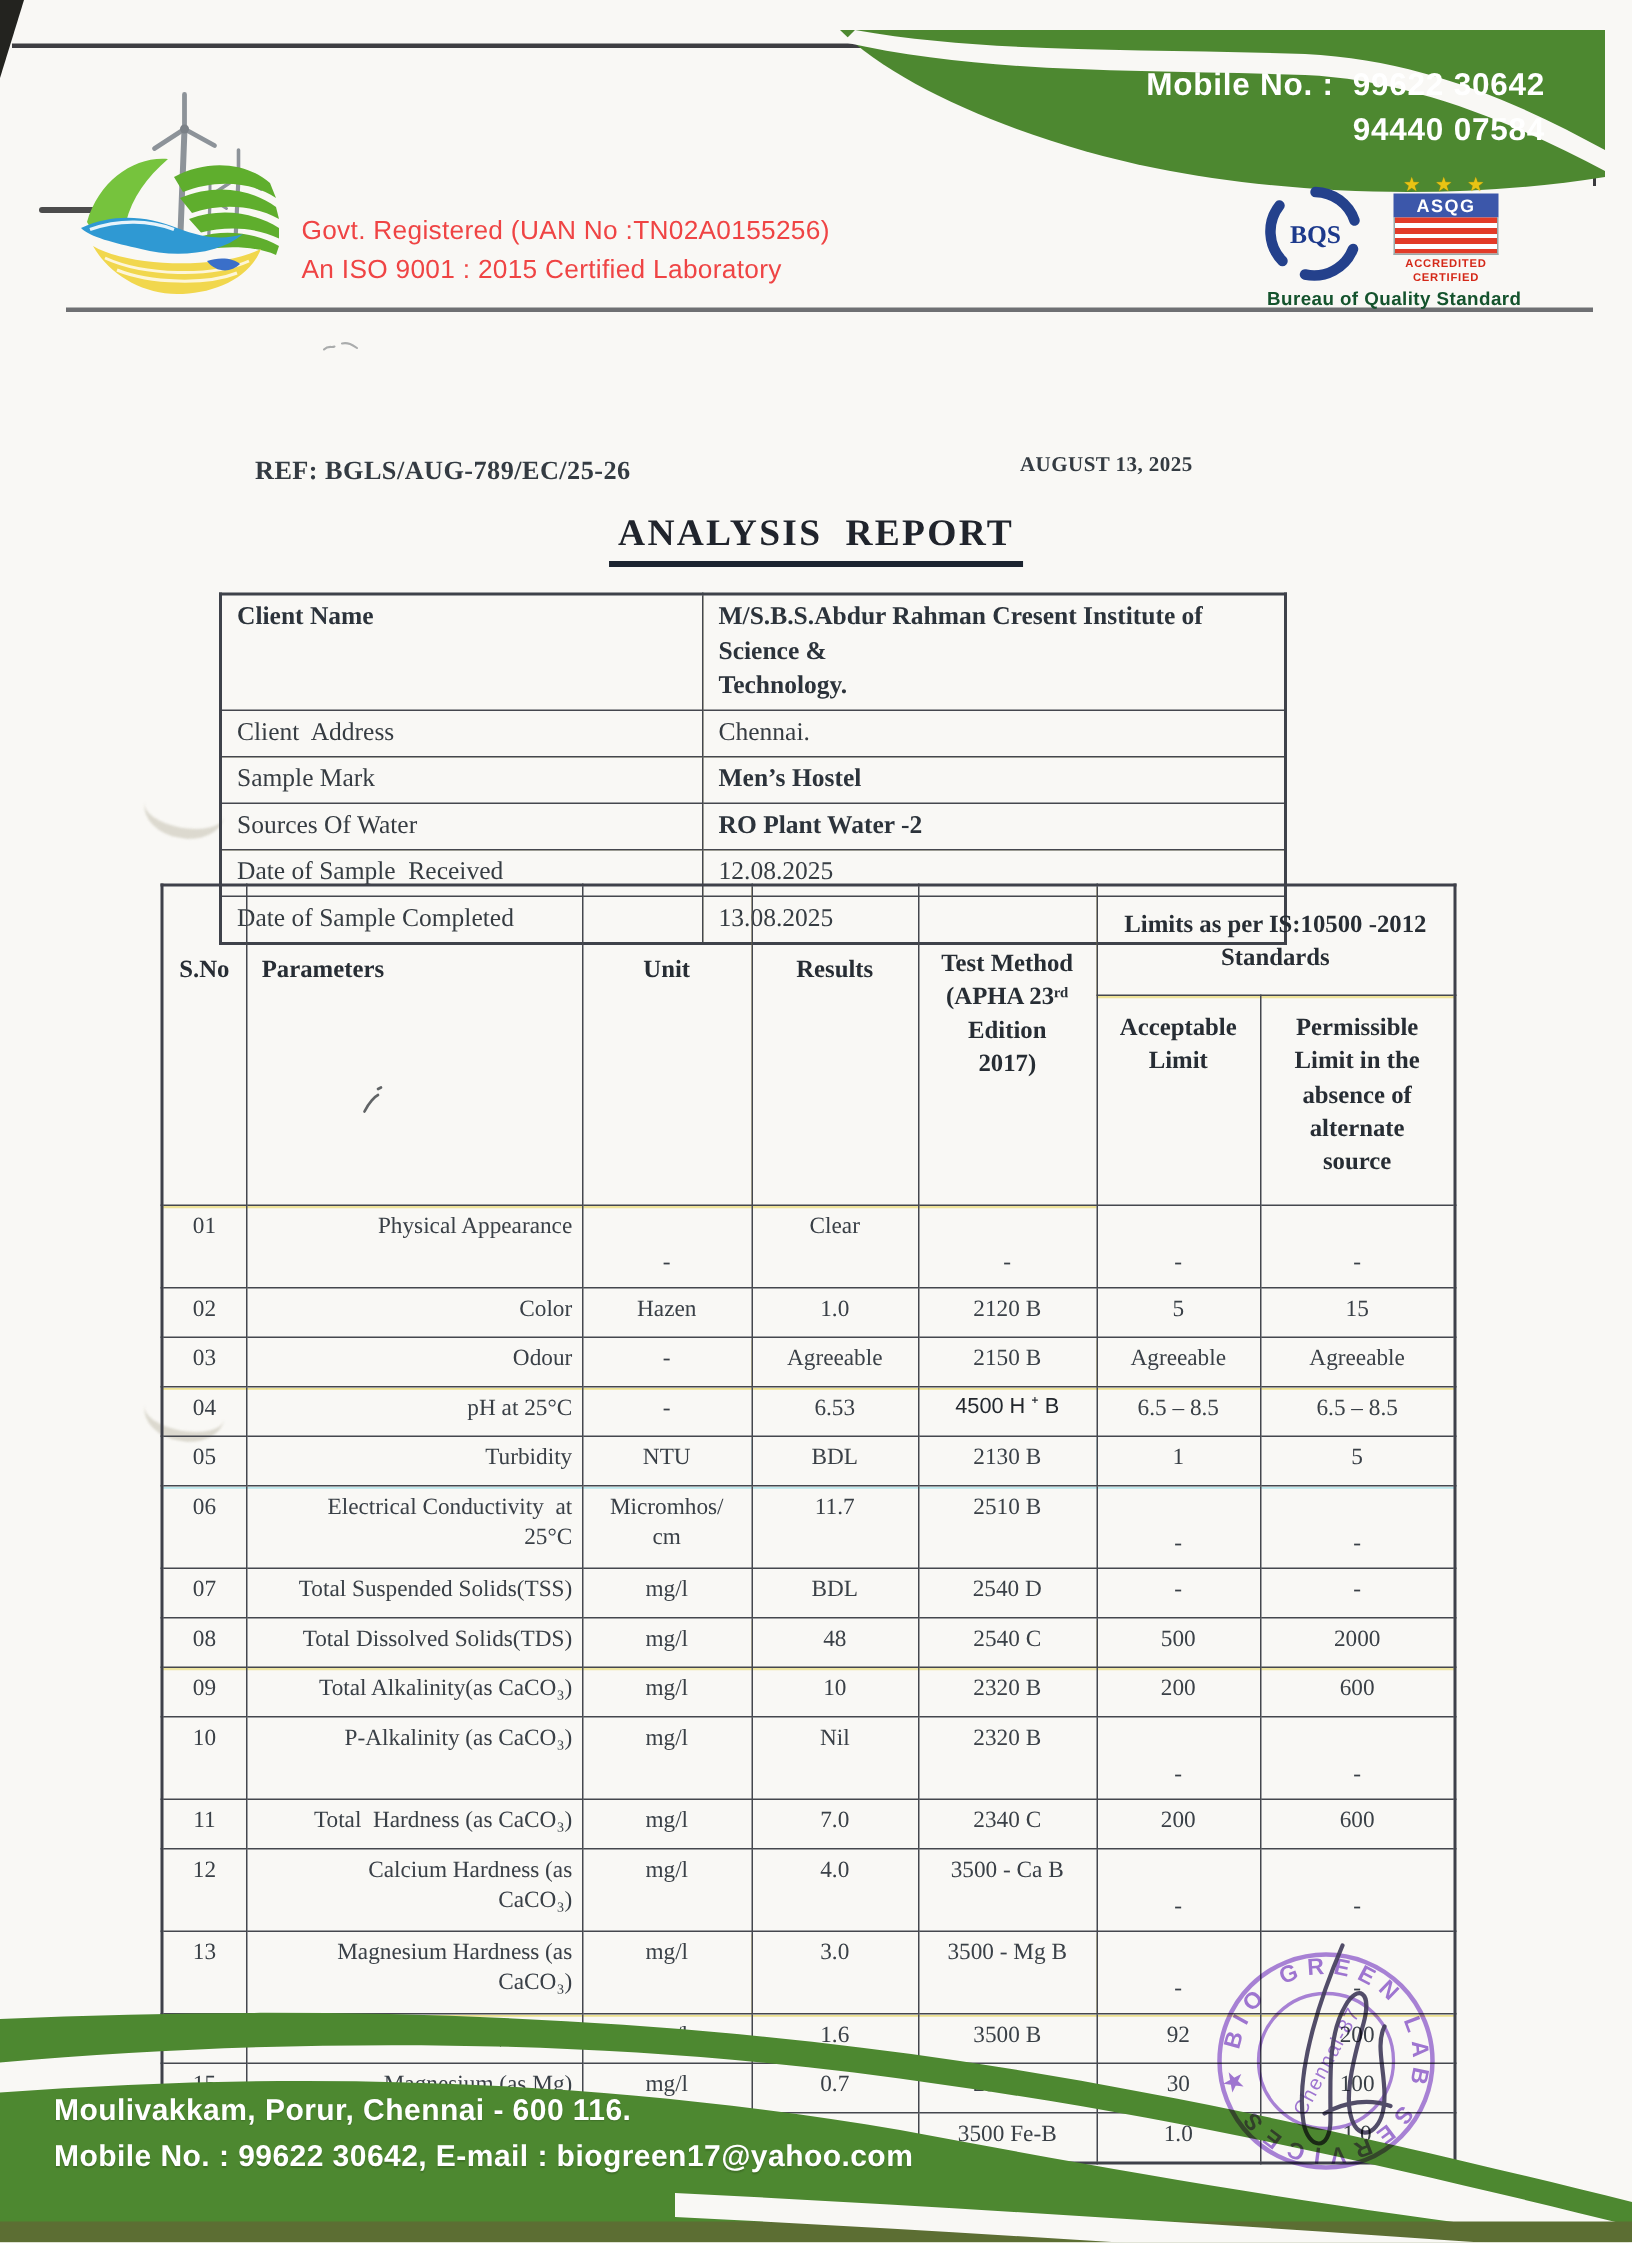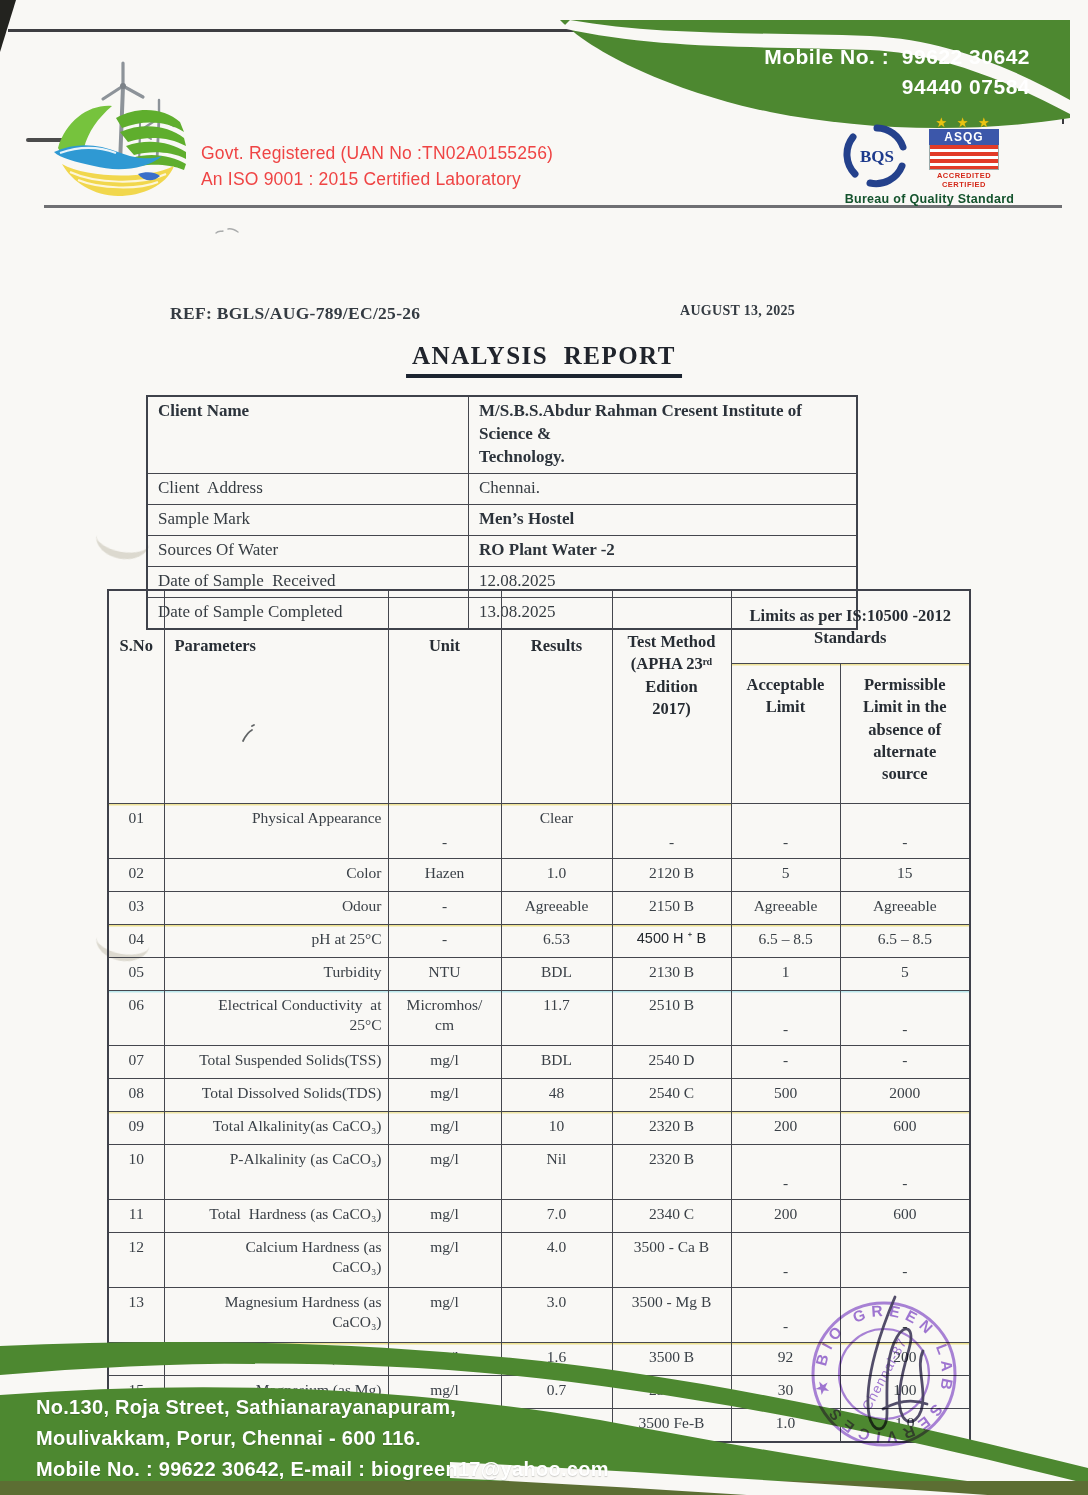--- a/index.html
+++ b/index.html
@@ -385,21 +385,20 @@
       </tbody>
   </table>
 
   <svg class="footer-svg" viewBox="0 0 1088 165">
     <path d="M0,16 C220,6 440,14 640,44 C800,68 950,104 1088,138 L1088,154 C950,120 800,84 630,60 C430,30 220,26 0,45 Z" fill="#4d8830"></path>
     <path d="M0,65 C200,50 400,56 600,90 C780,124 950,152 1088,165 L0,165 Z" fill="#4d8830"></path>
     <path d="M0,151 L1088,151 L1088,165 L0,165 Z" fill="#5c6e33"></path>
     <path d="M450,132 C650,142 860,156 1088,172 L1088,188 C860,172 650,158 450,148 Z" fill="#f9f8f5"></path>
   </svg>
   <div class="footer-text">
-    <div>No.130, Roja Street, Sathianarayanapuram,</div>
     <div>Moulivakkam, Porur, Chennai - 600 116.</div>
     <div>Mobile No. : 99622 30642, E-mail : biogreen17@yahoo.com</div>
   </div>
 
   <svg class="stamp-svg" viewBox="0 0 174 174">
     <defs>
       <path id="ringPath" d="M29,87 a58,58 0 1 1 116,0 a58,58 0 1 1 -116,0"></path>
     </defs>
     <circle cx="87" cy="87" r="71" fill="none" stroke="#9a6cd6" stroke-width="3" opacity=".9"></circle>
     <circle cx="87" cy="87" r="45" fill="none" stroke="#9a6cd6" stroke-width="2.2" opacity=".9"></circle>

